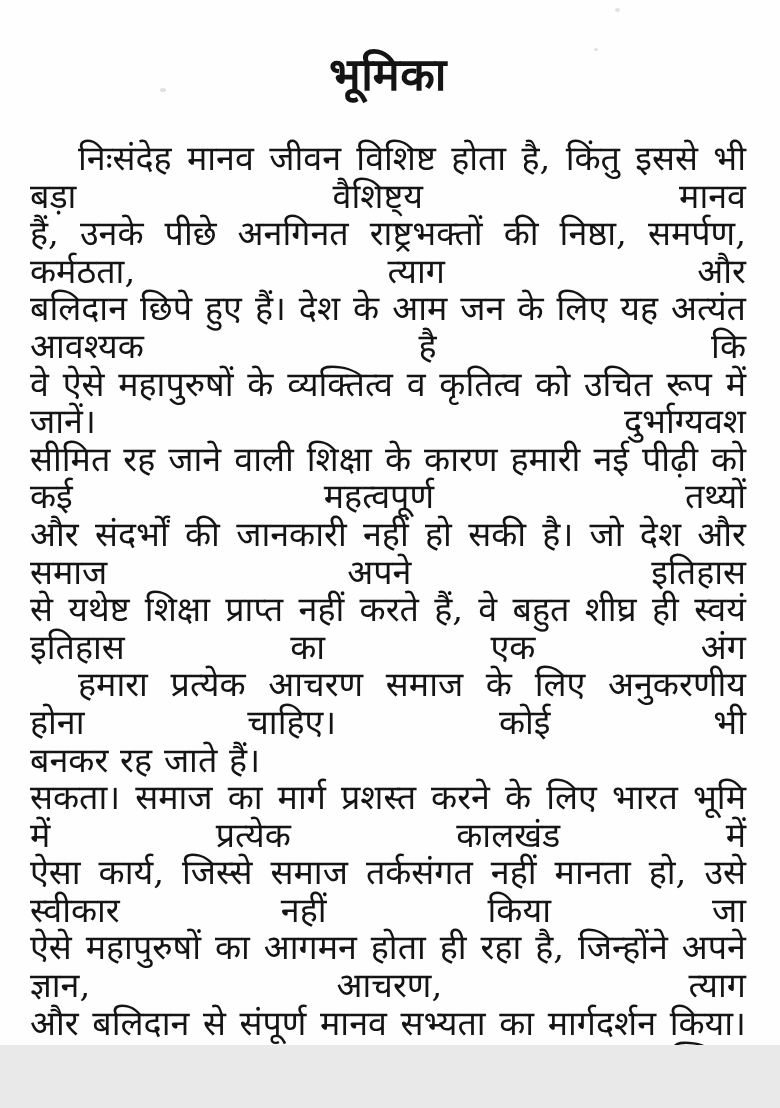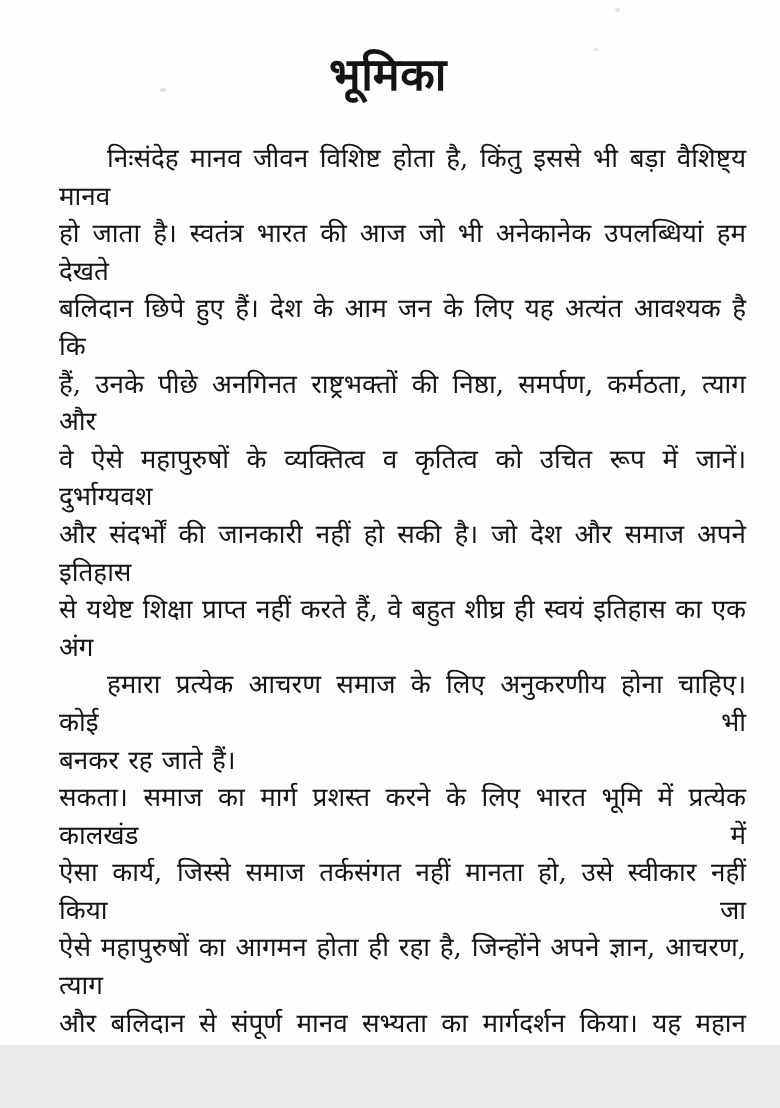--- a/index.html
+++ b/index.html
@@ -24,27 +24,26 @@
     text-align: center;
     font-size: 45px;
     line-height: 66px;
     font-weight: 700;
     letter-spacing: 0.5px;
   }
   .content {
     margin-top: 32px;
   }
   .line {
-    font-size: 26px;
+    font-size: 34px;
     line-height: 37.6px;
     font-weight: 500;
     text-align: justify;
     text-align-last: justify;
     word-spacing: 1px;
-    margin-left: 29px;
   }
   .line.indent {
     text-indent: 48px;
   }
   .line.para-end {
     text-align-last: left;
   }
   
   .speck {
     position: absolute;
@@ -61,24 +60,24 @@
 
 <div class="page">
   <div class="speck s1"></div>
   <div class="speck s2"></div>
   <div class="speck s3"></div>
 
   <h1 class="title">भूमिका</h1>
 
   <div class="content">
       <div class="line indent">निःसंदेह मानव जीवन विशिष्ट होता है, किंतु इससे भी बड़ा वैशिष्ट्य मानव</div>
-      <div class="line">हो जाता है। स्वतंत्र भारत की आज जो भी अनेकानेक उपलब्धियां हम देखते</div>
+      <div class="line">हैं, उनके पीछे अनगिनत राष्ट्रभक्तों की निष्ठा, समर्पण, कर्मठता, त्याग और</div>
       <div class="line">बलिदान छिपे हुए हैं। देश के आम जन के लिए यह अत्यंत आवश्यक है कि</div>
-      <div class="line">हैं, उनके पीछे अनगिनत राष्ट्रभक्तों की निष्ठा, समर्पण, कर्मठता, त्याग और</div>
       <div class="line">वे ऐसे महापुरुषों के व्यक्तित्व व कृतित्व को उचित रूप में जानें। दुर्भाग्यवश</div>
+      <div class="line">सीमित रह जाने वाली शिक्षा के कारण हमारी नई पीढ़ी को कई महत्वपूर्ण तथ्यों</div>
       <div class="line">और संदर्भों की जानकारी नहीं हो सकी है। जो देश और समाज अपने इतिहास</div>
       <div class="line">से यथेष्ट शिक्षा प्राप्त नहीं करते हैं, वे बहुत शीघ्र ही स्वयं इतिहास का एक अंग</div>
       <div class="line indent">हमारा प्रत्येक आचरण समाज के लिए अनुकरणीय होना चाहिए। कोई भी</div>
       <div class="line para-end">बनकर रह जाते हैं।</div>
       <div class="line">सकता। समाज का मार्ग प्रशस्त करने के लिए भारत भूमि में प्रत्येक कालखंड में</div>
       <div class="line">ऐसा कार्य, जिस्से समाज तर्कसंगत नहीं मानता हो, उसे स्वीकार नहीं किया जा</div>
       <div class="line">ऐसे महापुरुषों का आगमन होता ही रहा है, जिन्होंने अपने ज्ञान, आचरण, त्याग</div>
       <div class="line">और बलिदान से संपूर्ण मानव सभ्यता का मार्गदर्शन किया। यह महान व्यक्तित्व</div>
     </div>
 </div>

